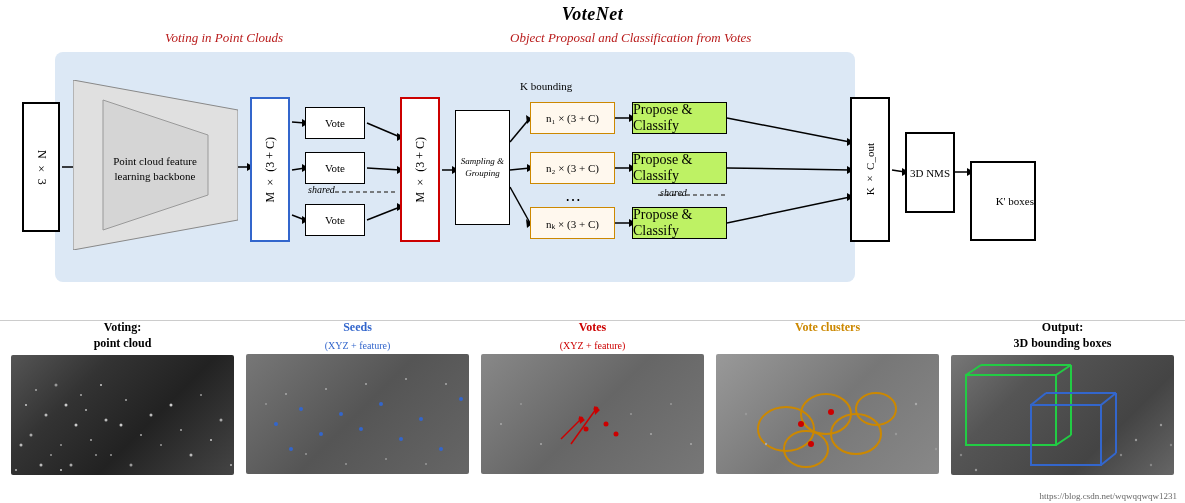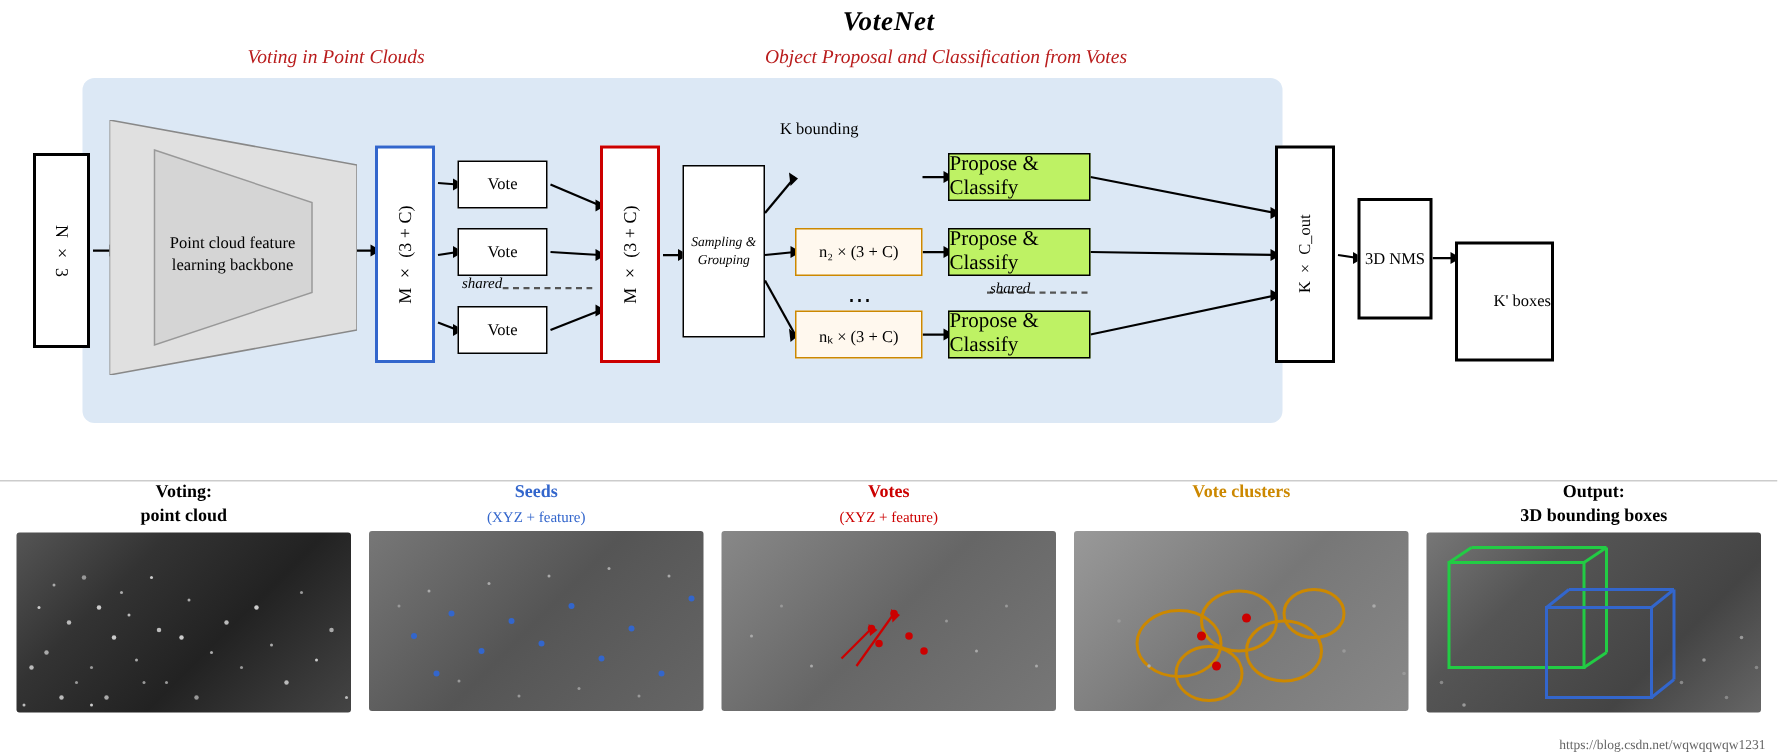--- a/index.html
+++ b/index.html
@@ -371,20 +371,23 @@
       <span style="transform:rotate(180deg);display:block;">M × (3 + C)</span>
     </div>
 
     <div class="sg-box">
       <span>Sampling &amp;
 Grouping</span>
     </div>
 
     <div class="k-clusters-label" style="top:58px; left:510px;">K bounding</div>
 
+    <div class="cluster-box" style="top:80px; left:520px;">
+      <span>n₁ × (3 + C)</span>
+    </div>
     <div class="cluster-box" style="top:130px; left:520px;">
       <span>n₂ × (3 + C)</span>
     </div>
     <div style="position:absolute;top:168px;left:555px;font-size:16px;z-index:10;">⋯</div>
     <div class="cluster-box" style="top:185px; left:520px;">
       <span>nₖ × (3 + C)</span>
     </div>
 
     <div class="pc-box" style="top:80px; left:622px;">
       <span>Propose &amp; Classify</span>

